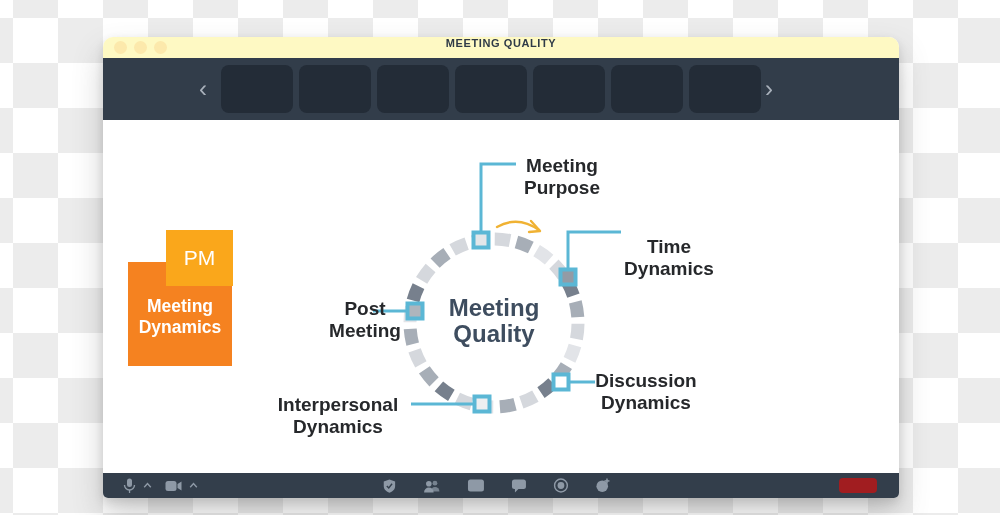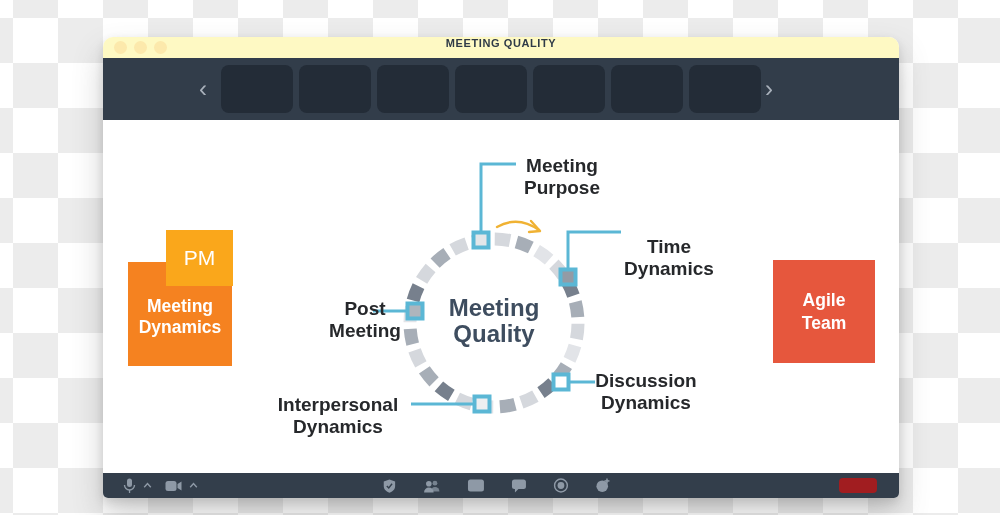--- a/index.html
+++ b/index.html
@@ -160,26 +160,20 @@
       <div>Meeting</div>
     </div>
 
     <div class="pm-badge">PM</div>
     <div class="left-card">
       <div>
         <div>Meeting</div>
         <div>Dynamics</div>
       </div>
     </div>
-    <div class="right-card">
-      <div>
-        <div>Agile</div>
-        <div>Team</div>
-      </div>
-    </div>
   </div>
 
   <div class="toolbar">
     <div class="tb-left">
       <span class="tb-icon">
         <svg width="13" height="16" viewBox="0 0 13 16" fill="#8E99A6">
           <rect x="4" y="0.5" width="5" height="8.5" rx="2.5"></rect>
           <path d="M1.5 7 a5 5 0 0 0 10 0" fill="none" stroke="#8E99A6" stroke-width="1.4"></path>
           <rect x="5.9" y="12" width="1.3" height="3"></rect>
         </svg>

